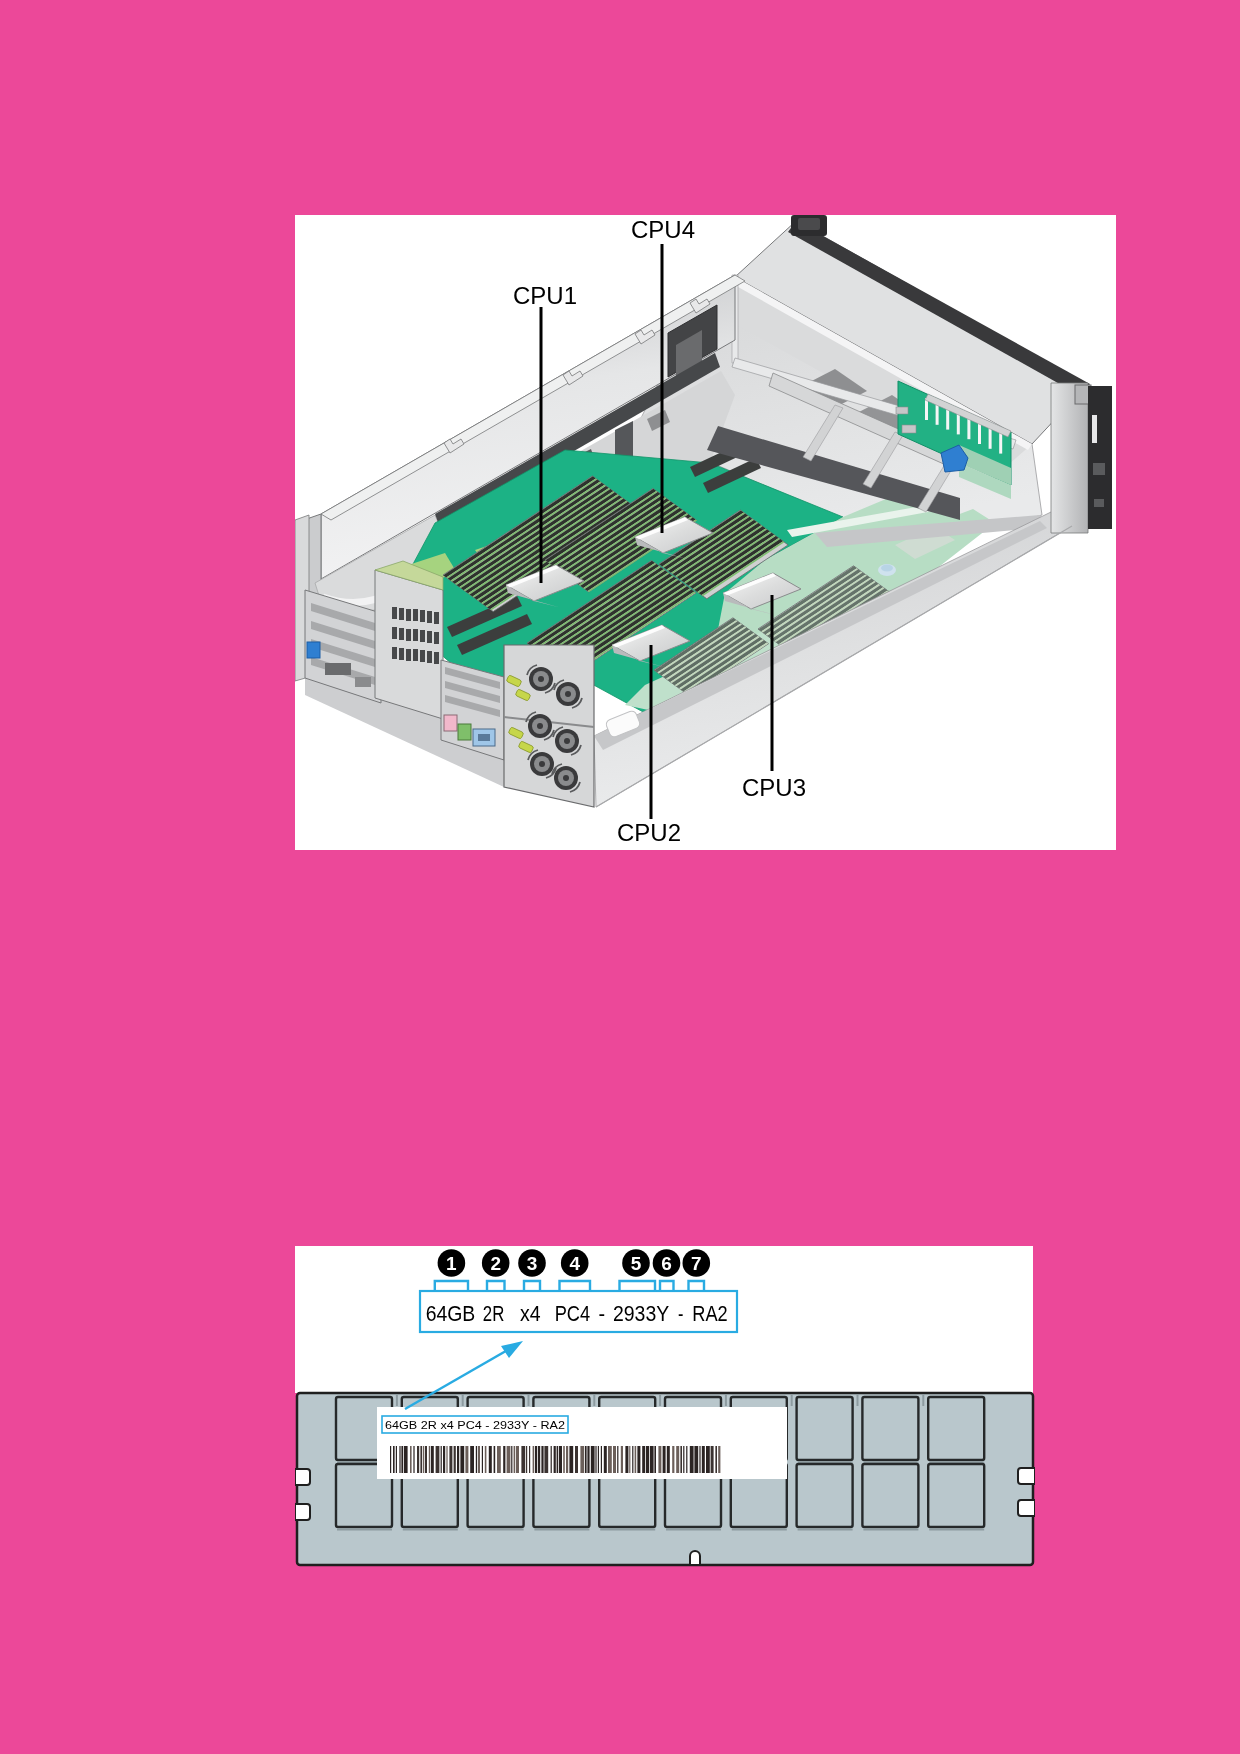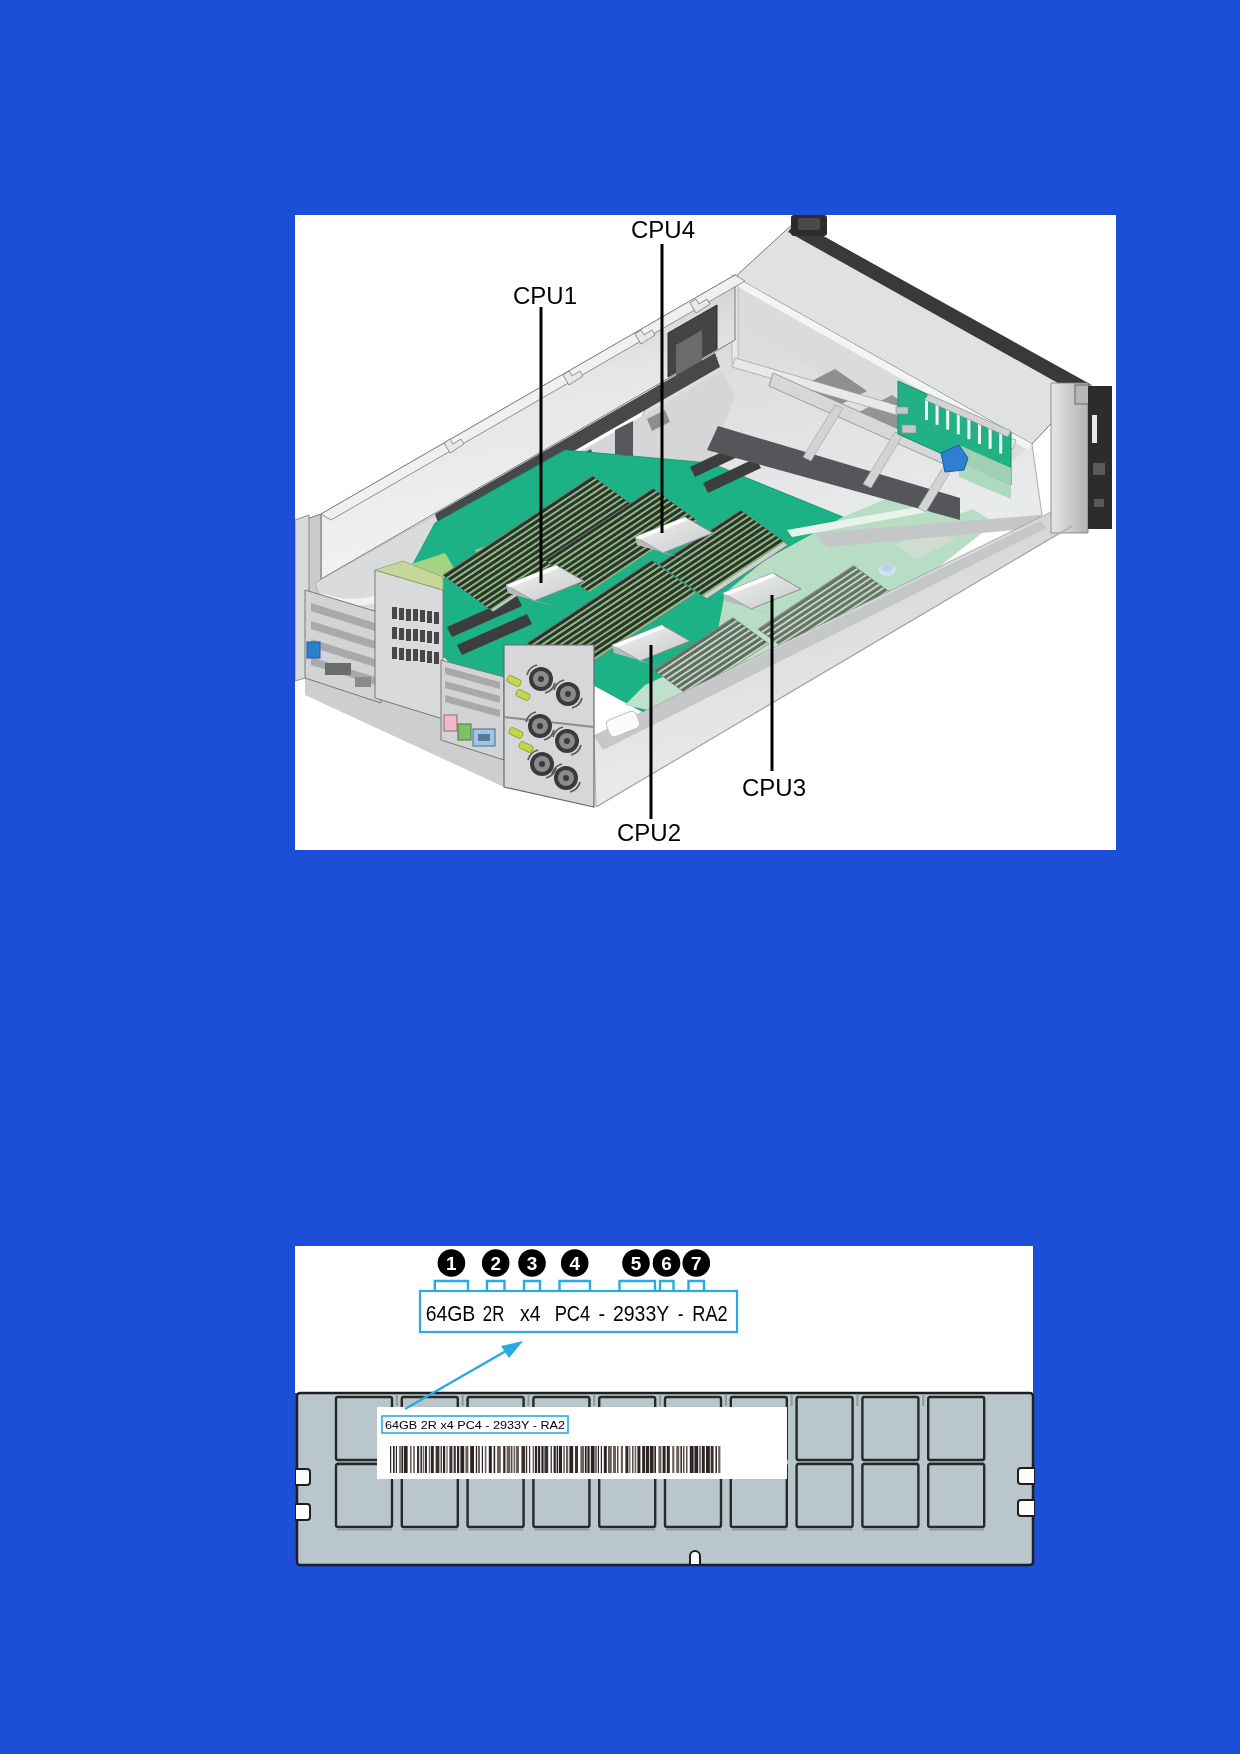--- a/index.html
+++ b/index.html
@@ -1,15 +1,15 @@
 <!DOCTYPE html>
 <html><head><meta charset="utf-8"><title>doc</title>
 <style>
 html,body{margin:0;padding:0;background:#000;}
-.page{position:relative;width:1240px;height:1754px;background:#1d4ed8;overflow:hidden;font-family:"Liberation Sans",sans-serif;}
+.page{position:relative;width:1240px;height:1754px;background:#ec4899;overflow:hidden;font-family:"Liberation Sans",sans-serif;}
 .fig1{position:absolute;left:295px;top:215px;width:821px;height:635px;background:#fff;}
 .fig2{position:absolute;left:295px;top:1246px;width:740px;height:330px;}
 </style></head>
 <body>
 <div class="page">
 
 <div class="fig1">
 <svg width="821" height="635" viewBox="0 0 821 635">
 <defs>
 <linearGradient id="wallGrad" x1="0" y1="0" x2="0.2" y2="1">

